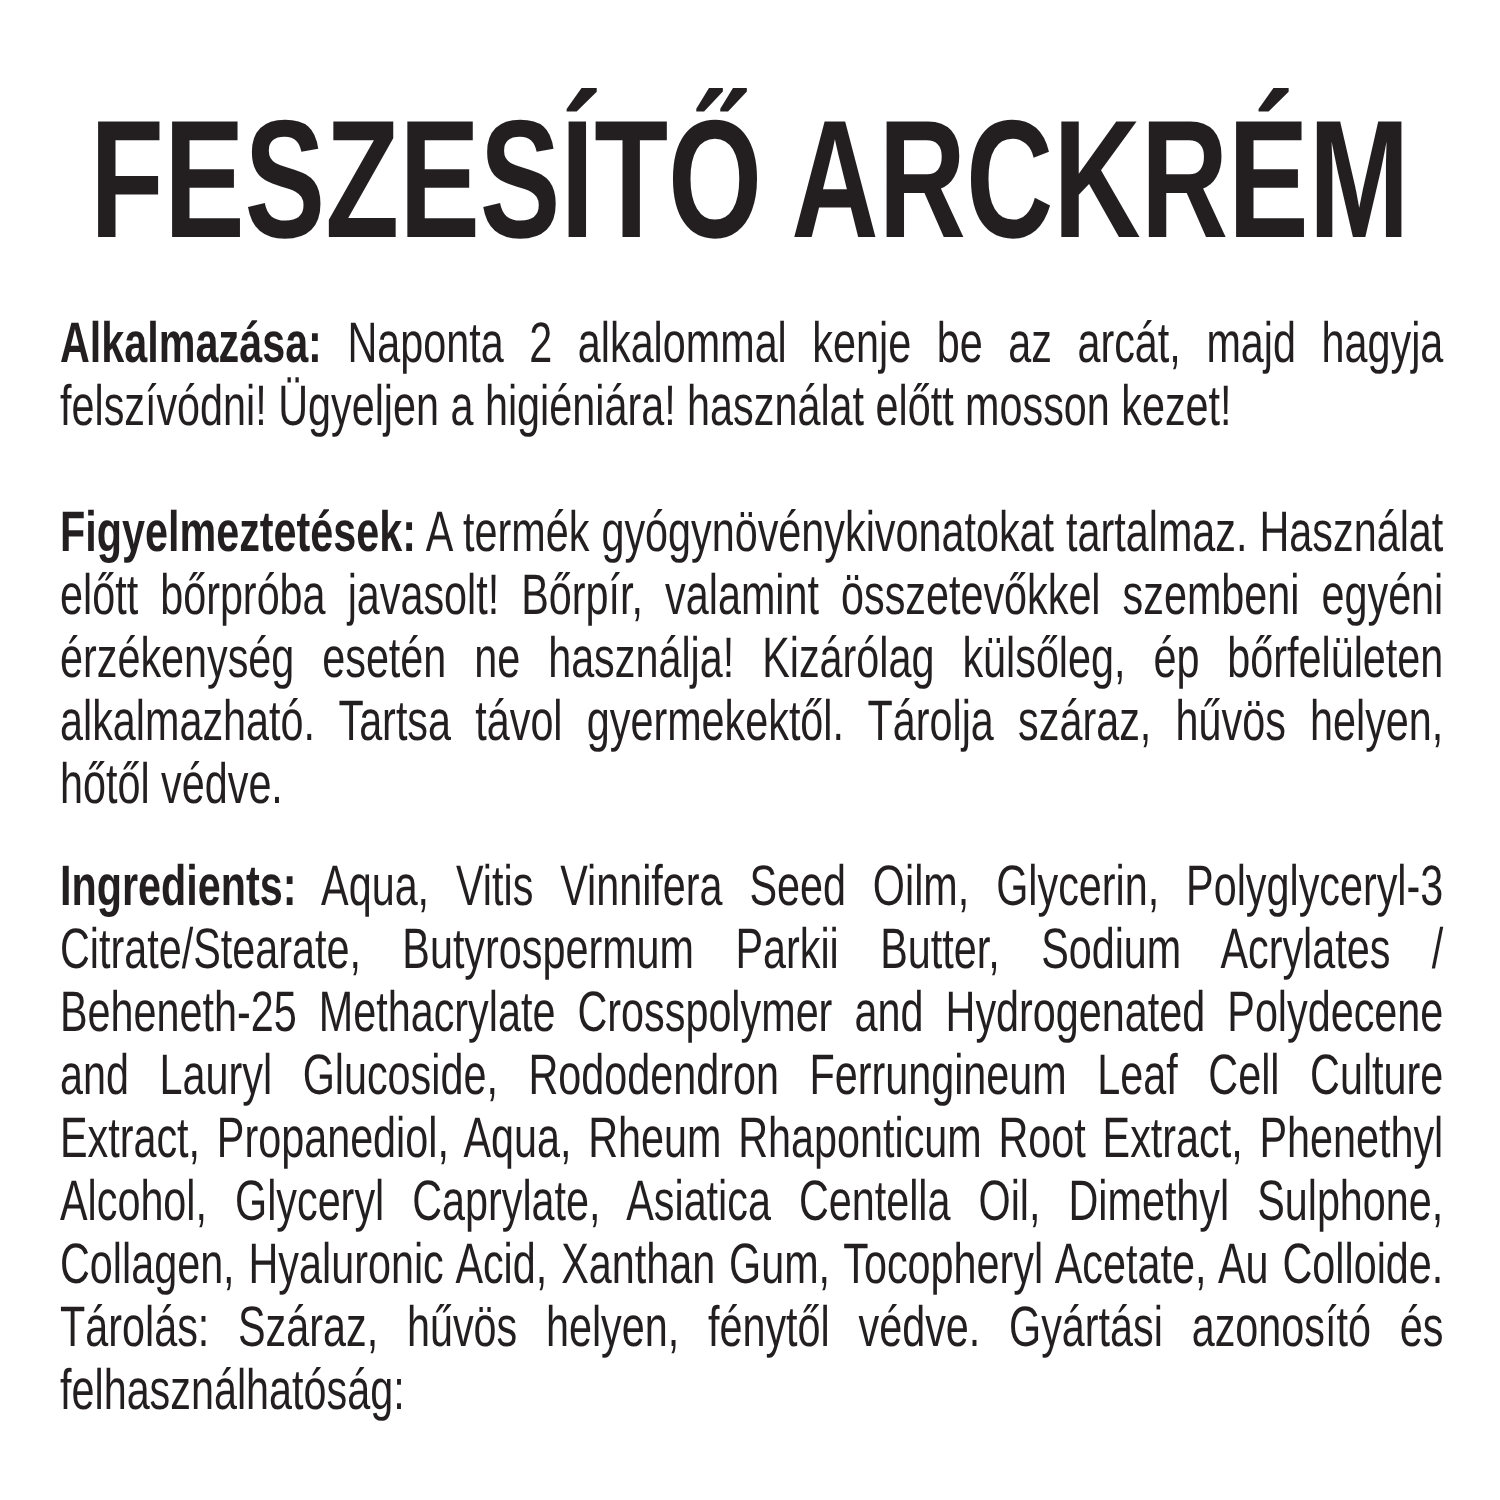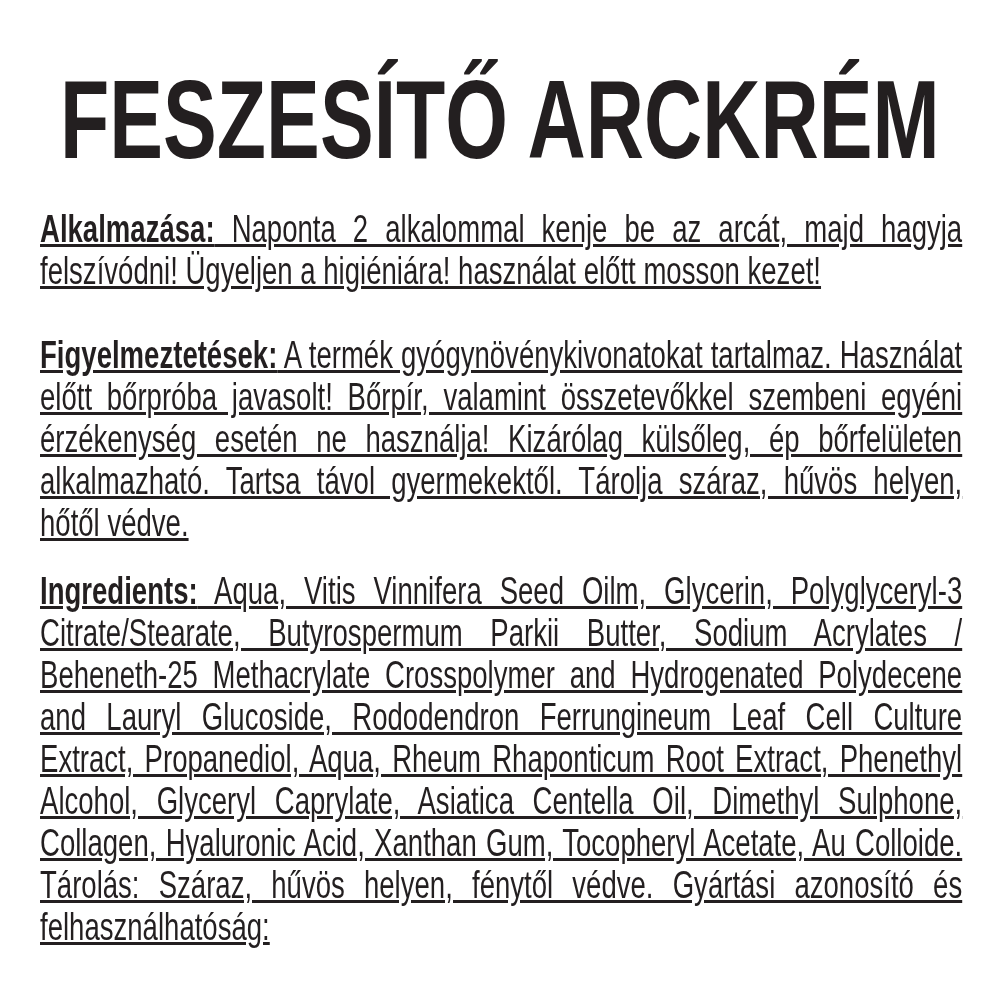--- a/index.html
+++ b/index.html
@@ -35,21 +35,20 @@
     white-space: nowrap;
     flex: 0 0 auto;
     letter-spacing: 0px;
     transform: scaleX(0.72);
     color: #231f20;
   }
   
   .content {
     margin-left: 40px;
     width: 922px;
-    text-decoration: underline;
   }
   .scale-wrap {
     width: 1272px;
     transform: scaleX(0.725);
     transform-origin: 0 0;
   }
   .para {
     margin: 0;
     font-size: 38px;
     line-height: 42px;

